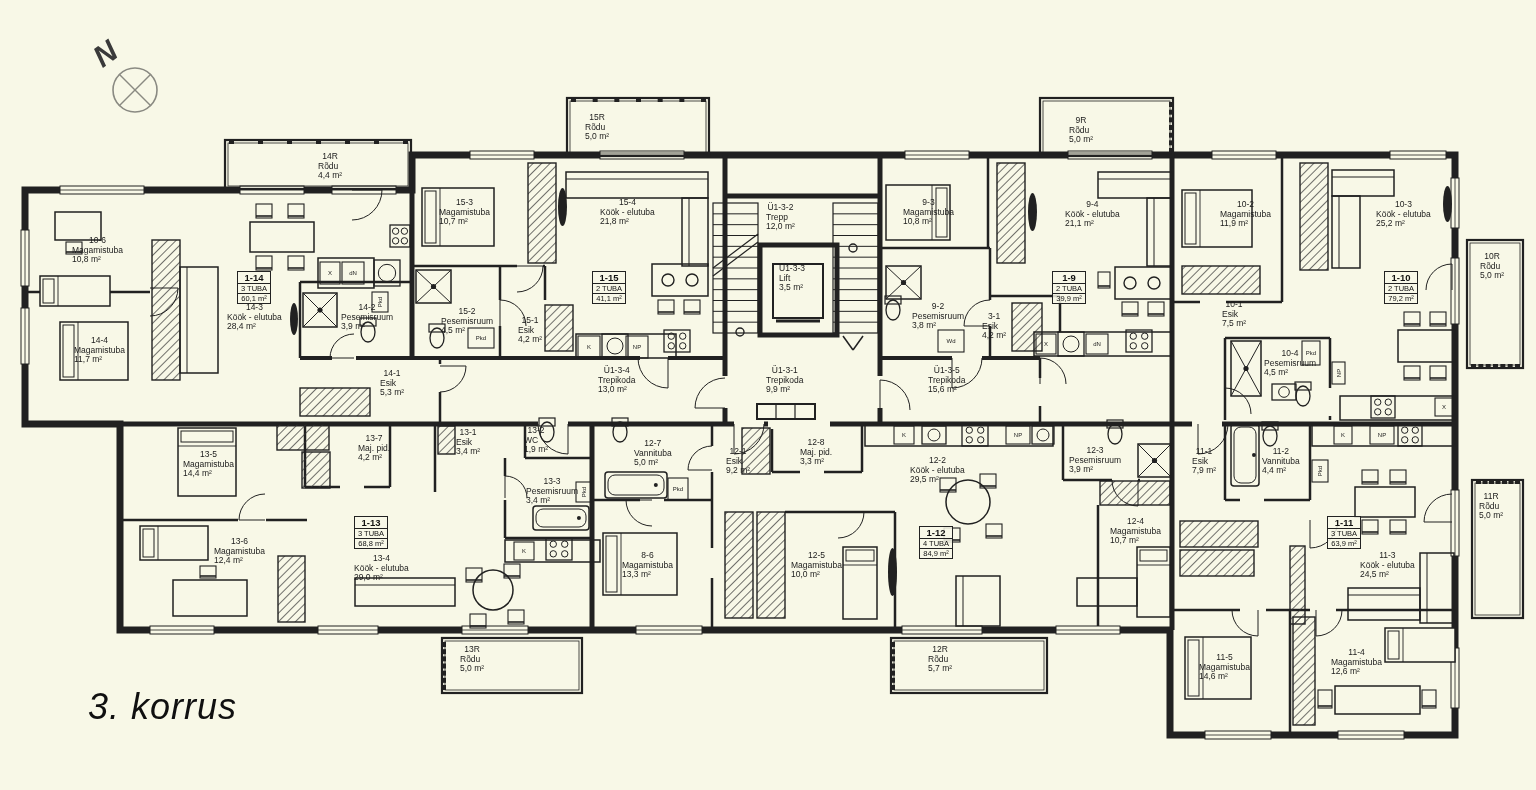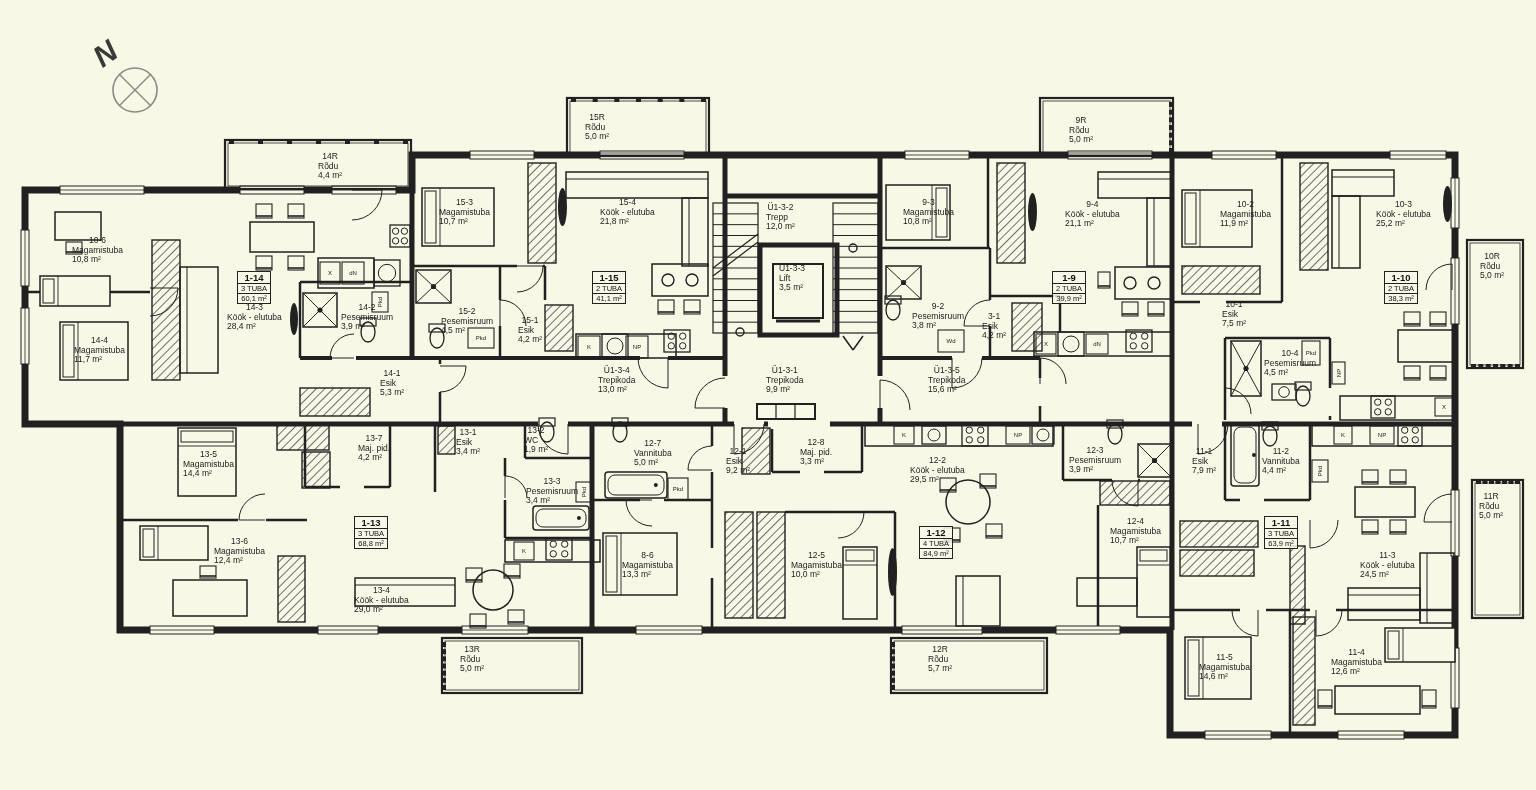--- a/index.html
+++ b/index.html
@@ -702,21 +702,21 @@
       <div class="lbl" style="left: 358px; top: 434px;">
         <span class="id">13-7</span>
         <span class="nm">Maj. pid.</span>
         <span class="ar">4,2 m²</span>
       </div>
       <div class="lbl" style="left: 214px; top: 537px;">
         <span class="id">13-6</span>
         <span class="nm">Magamistuba</span>
         <span class="ar">12,4 m²</span>
       </div>
-      <div class="lbl" style="left: 354px; top: 586px;">
+      <div class="lbl" style="left: 354px; top: 554px;">
         <span class="id">13-4</span>
         <span class="nm">Köök - elutuba</span>
         <span class="ar">29,0 m²</span>
       </div>
       <div class="lbl" style="left: 456px; top: 428px;">
         <span class="id">13-1</span>
         <span class="nm">Esik</span>
         <span class="ar">3,4 m²</span>
       </div>
       <div class="lbl" style="left: 524px; top: 426px;">
@@ -840,41 +840,42 @@
         <div class="row">41,1 m²</div>
       </div>
       <div class="apt" style="left: 1052px; top: 271px;">
         <div class="row id">1-9</div>
         <div class="row mid">2 TUBA</div>
         <div class="row">39,9 m²</div>
       </div>
       <div class="apt" style="left: 1384px; top: 271px; border-radius: 15px;">
         <div class="row id">1-10</div>
         <div class="row mid">2 TUBA</div>
-        <div class="row">38,3 m²</div>
+        <div class="row">79,2 m²</div>
       </div>
       <div class="apt" style="left: 354px; top: 516px;">
         <div class="row id">1-13</div>
         <div class="row mid">3 TUBA</div>
         <div class="row">68,8 m²</div>
       </div>
       <div class="apt" style="left: 919px; top: 526px;">
         <div class="row id">1-12</div>
         <div class="row mid">4 TUBA</div>
         <div class="row">84,9 m²</div>
       </div>
-      <div class="apt" style="left: 1264px; top: 516px;">
+      <div class="apt" style="left: 1327px; top: 516px;">
         <div class="row id">1-11</div>
         <div class="row mid">3 TUBA</div>
         <div class="row">63,9 m²</div>
       </div>
     </div>
 
   <div id="north">
     <svg width="100" height="110" viewBox="0 0 100 110">
       <text x="8" y="36" font-size="30" font-style="italic" font-weight="bold" fill="#3a3a3a" transform="rotate(-36 18 28)" id="north-letter">N</text>
       <circle cx="47" cy="62" r="22" fill="none" stroke="#8a8a82" stroke-width="1.6"></circle>
       <line x1="31" y1="46" x2="63" y2="78" stroke="#8a8a82" stroke-width="1.4"></line>
       <line x1="63" y1="46" x2="31" y2="78" stroke="#8a8a82" stroke-width="1.4"></line>
     </svg>
   </div>
 
+  <div id="title">3. korrus</div>
 </div>
 
 </body></html>

